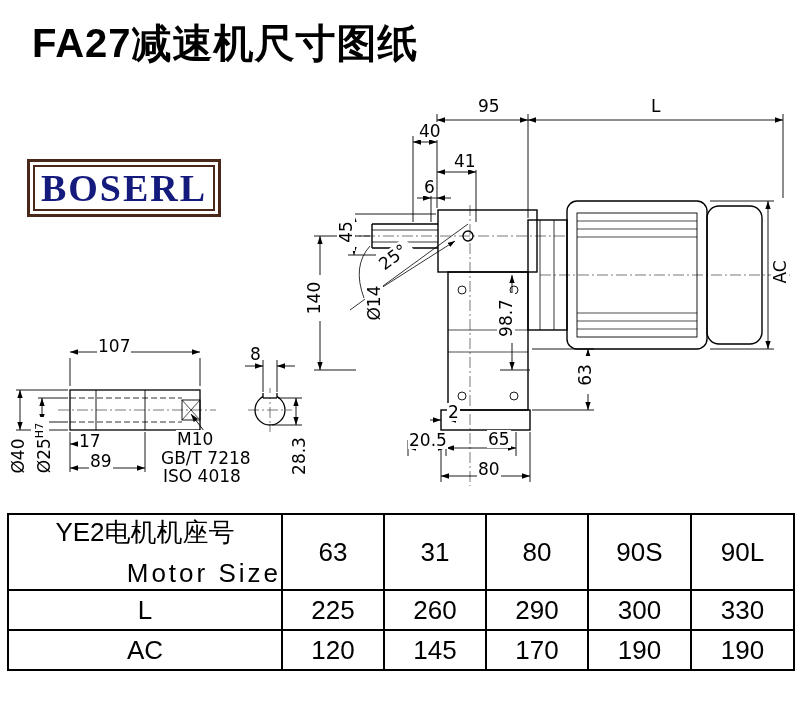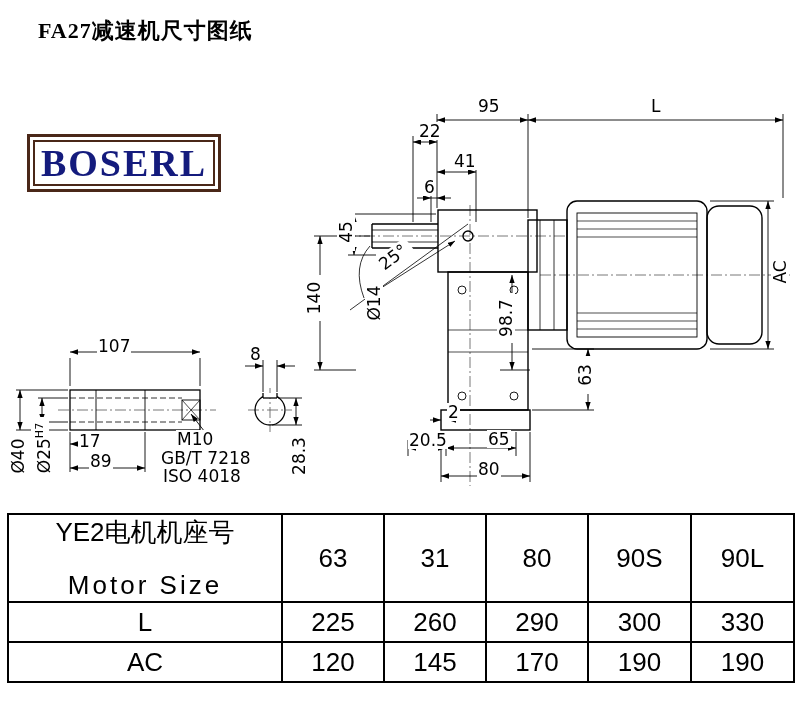--- a/index.html
+++ b/index.html
@@ -1,25 +1,25 @@
 <!DOCTYPE html>
 <html><head>
 <meta charset="utf-8">
 <style>
   html,body{margin:0;padding:0;}
   body{
     width:800px;height:708px;position:relative;background:#ffffff;
     font-family:"Liberation Sans",sans-serif;color:#000;overflow:hidden;
   }
   .title{
-    position:absolute;left:38px;top:16px;font-size:22px;font-weight:bold;
-    letter-spacing:1px;font-family:Liberation Serif, serif;
+    position:absolute;left:32px;top:16px;font-size:40px;font-weight:bold;
+    letter-spacing:1px;font-family:Liberation Sans, sans-serif;
   }
   .logo{
-    position:absolute;left:27px;top:134px;width:194px;height:58px;
+    position:absolute;left:27px;top:159px;width:194px;height:58px;
     border:3px solid #4a2718;box-sizing:border-box;
   }
   .logo-inner{
     position:absolute;inset:3px;border:2px solid #4a2718;
     display:flex;align-items:center;justify-content:center;
   }
   .logo-text{
     font-family:"Liberation Serif",serif;font-weight:bold;font-size:38px;
     color:#141b7d;letter-spacing:2px;
   }
@@ -33,21 +33,21 @@
   .dim sup{font-size:11px;}
   table.spec{
     position:absolute;left:7px;top:513px;width:786px;border-collapse:collapse;
     table-layout:fixed;
   }
   table.spec td{
     border:2px solid #000;text-align:center;font-size:26px;
     padding:0;vertical-align:middle;font-family:"Liberation Sans",sans-serif;
   }
   td.hdr0{text-align:left;padding-left:22px;border-radius:10px;}
-  .hdr0 .l2{letter-spacing:3px;margin-top:20px;}
+  .hdr0 .l2{letter-spacing:3px;margin-top:8px;text-align:right;}
   tr.hrow td{height:70px;}
   tr.drow td{height:38px;}
 </style>
 </head>
 <body>
 
 <div class="title">FA27减速机尺寸图纸</div>
 
 <div class="logo">
   <div class="logo-inner">
@@ -190,21 +190,21 @@
     <line x1="245" y1="366" x2="263" y2="366" marker-end="url(#ar)"></line>
     <line x1="277" y1="366" x2="295" y2="366" marker-start="url(#ar)"></line>
     <line x1="272" y1="425" x2="302" y2="425"></line>
     <line x1="278" y1="398" x2="302" y2="398"></line>
     <line x1="296" y1="398" x2="296" y2="425" marker-start="url(#ar)" marker-end="url(#ar)"></line>
   </g>
 </svg>
 
 <span class="dim" style="left:477px;top:97px">95</span>
 <span class="dim" style="left:650px;top:97px">L</span>
-<span class="dim" style="left:418px;top:122px">22</span>
+<span class="dim" style="left:418px;top:122px">40</span>
 <span class="dim" style="left:453px;top:152px">41</span>
 <span class="dim" style="left:423px;top:178px">6</span>
 <span class="dim rot" style="left:327px;top:223px;width:36px">45</span>
 <span class="dim rot" style="left:291px;top:289px;width:44px">140</span>
 <span class="dim rot37" style="left:372px;top:248px;width:40px">25°</span>
 <span class="dim rot" style="left:351px;top:294px;width:44px">Ø14</span>
 <span class="dim rot" style="left:481px;top:309px;width:48px">98.7</span>
 <span class="dim rot" style="left:761px;top:263px;width:36px">AC</span>
 <span class="dim rot" style="left:566px;top:366px;width:36px">63</span>
 <span class="dim" style="left:447px;top:403px">2</span>

